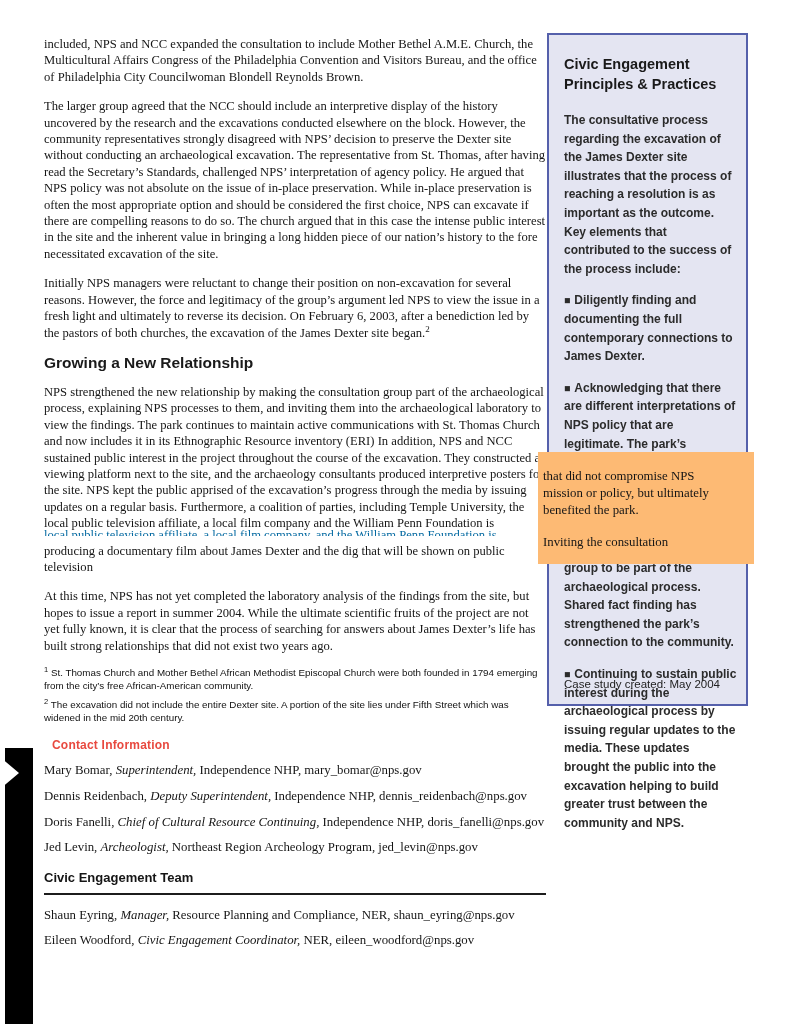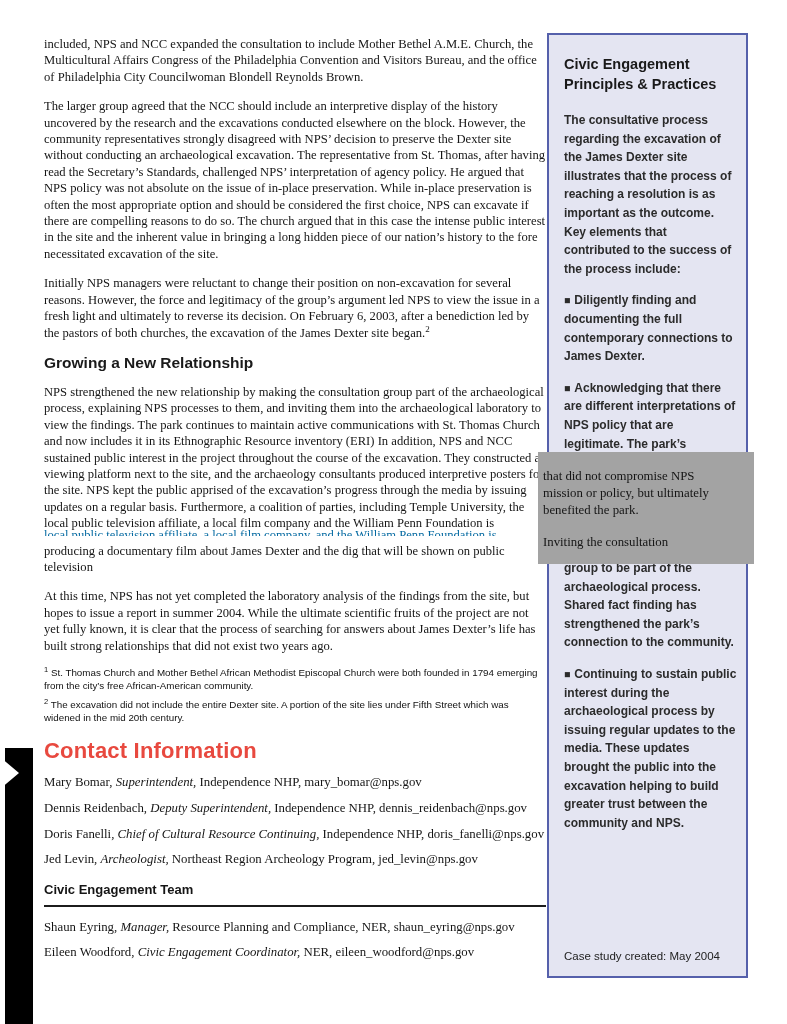--- a/index.html
+++ b/index.html
@@ -23,44 +23,44 @@
     color:#0369a1; margin:-4px 0 7px; white-space:nowrap;
   }
   .footnote {
     font-family:"Liberation Sans", sans-serif; font-size:9.8px;
     line-height:12.6px; color:#111; margin-bottom:7px; width:502px;
   }
   .footnote .fn-marker { font-size:7.5px; vertical-align:super; line-height:0; }
   
   .contact-heading {
     font-family:"Liberation Sans", sans-serif; font-weight:bold;
-    font-size:22px; letter-spacing:0.2px; margin:14px 0 10px;
+    font-size:12px; letter-spacing:0.2px; margin:14px 8px 10px;
   }
   .contact-entry { font-size:12.8px; line-height:16.6px; margin-bottom:9px; }
   .team-heading {
     font-family:"Liberation Sans", sans-serif; font-weight:bold;
     font-size:13px; margin:14px 0 8px;
   }
   .rule { border:none; border-top:2px solid #1c1c1c; margin:0 0 12px; width:100%; }
   
   .sidebar-box {
-    position:absolute; left:547px; top:33px; width:201px; height:945px;
+    position:absolute; left:547px; top:33px; width:201px; height:673px;
     background:#e4e5f2; border:2px solid #5560ab;
     font-family:"Liberation Sans", sans-serif; color:#2b2b2b; z-index:1;
   }
   .sb-block-a { position:absolute; top:20px; left:15px; width:172px; height:404px; overflow:hidden; }
   .sb-title { font-weight:bold; font-size:14.5px; line-height:19.5px; color:#1a1a1a; margin-bottom:17px; }
   .sb-p { font-size:12px; line-height:18.6px; margin-bottom:13px;font-weight:bold; }
   .sb-bullet-icon { display:inline-block; margin-right:4px; font-size:10.5px; }
   .sb-block-b { position:absolute; top:524px; left:15px; width:174px; }
   .sb-footer { position:absolute; bottom:14px; left:15px; font-size:11.5px; color:#222; }
   
   .overlay-patch {
     position:absolute; left:538px; top:452px; width:216px; height:112px;
-    background:#a3a3a3; z-index:2; font-family:"Liberation Serif", serif;
+    background:#fdba74; z-index:2; font-family:"Liberation Serif", serif;
     color:#151515; padding:16px 22px 0 5px;
   }
   .overlay-p1 { font-size:12.8px; line-height:17px; margin-bottom:15px; }
   .overlay-p2 { font-size:12.8px; line-height:17px; }
   
   .black-bar { position:absolute; left:5px; top:748px; width:28px; height:276px; background:#000; z-index:0; }
   .white-arrow {
     position:absolute; left:0; top:757px; width:0; height:0; z-index:1;
     border-top:16px solid transparent; border-bottom:16px solid transparent;
     border-left:19px solid #ffffff;

